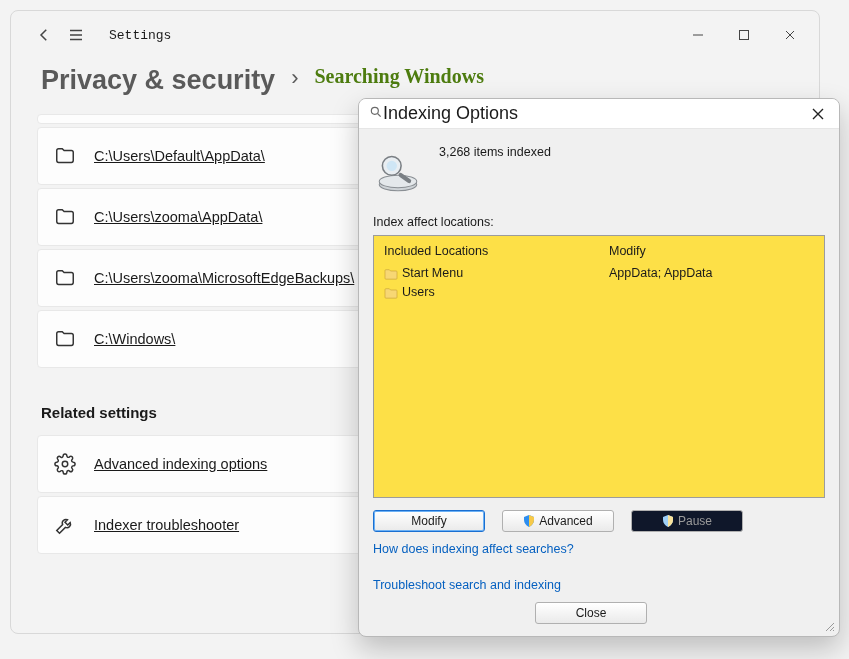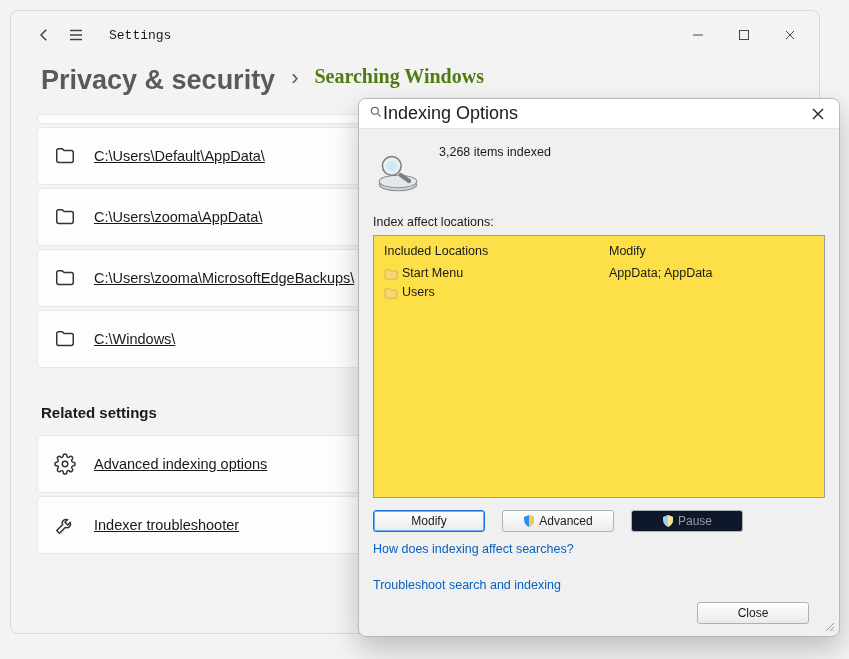--- a/index.html
+++ b/index.html
@@ -132,21 +132,21 @@
     display:flex; align-items:center; justify-content:center;
     gap: 4px;
   }
   .dlg-btn.active { border-color:#1a6fd1; box-shadow: 0 0 0 1px #6cb1f5 inset; }
   .dlg-btn.disabled { color:#9a9a9a; background:#0f172a;}
   .shield { width:12px; height:12px; }
 
   .dlg-link { color:#0560c0; font-size:12.5px; margin: 4px 0; display:inline-block;}
 
   .dialog-footer {
-    display:flex; justify-content:flex-end;
+    display:flex; justify-content:center;
     padding: 6px 16px 12px 0;
   }
   .close-btn {
     width: 112px; height: 22px;
     border: 1px solid #b0b0b0;
     background: linear-gradient(#ffffff,#eaeaea);
     border-radius: 3px;
     font-size: 12px;
     display:flex; align-items:center; justify-content:center;
   }

